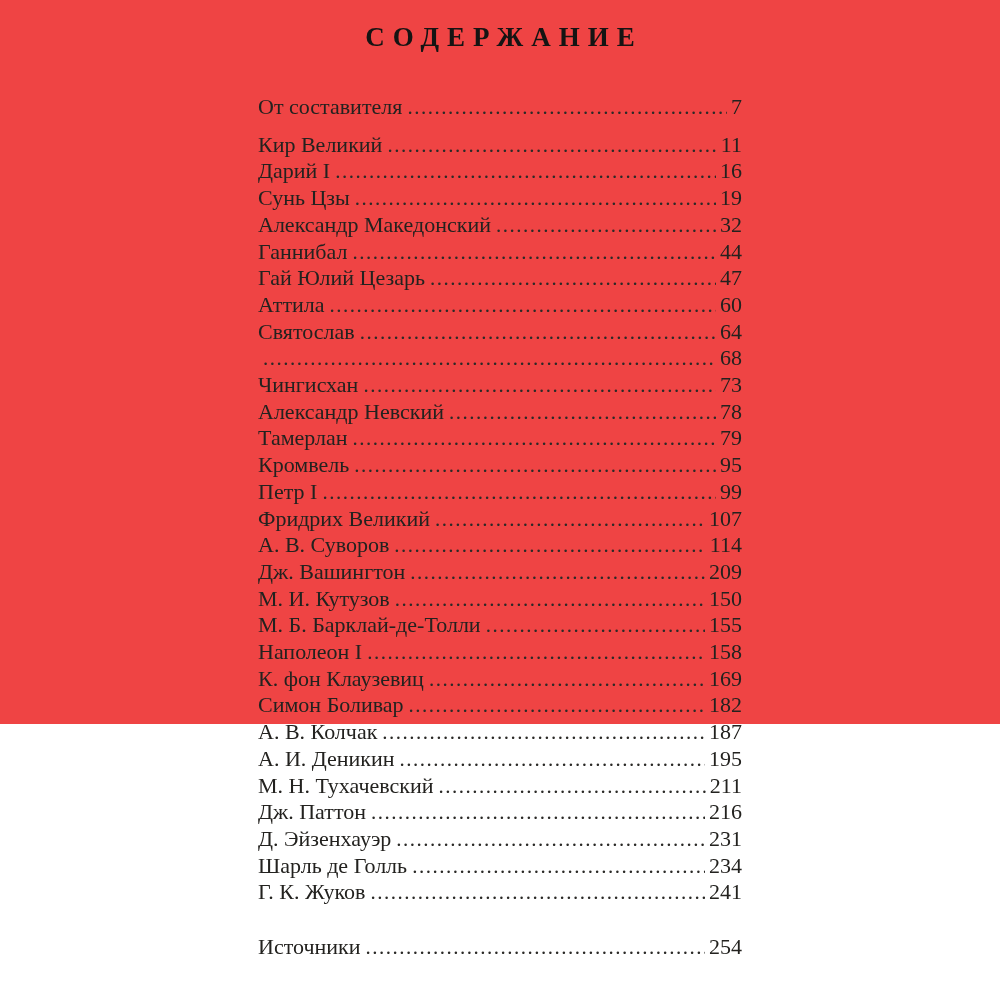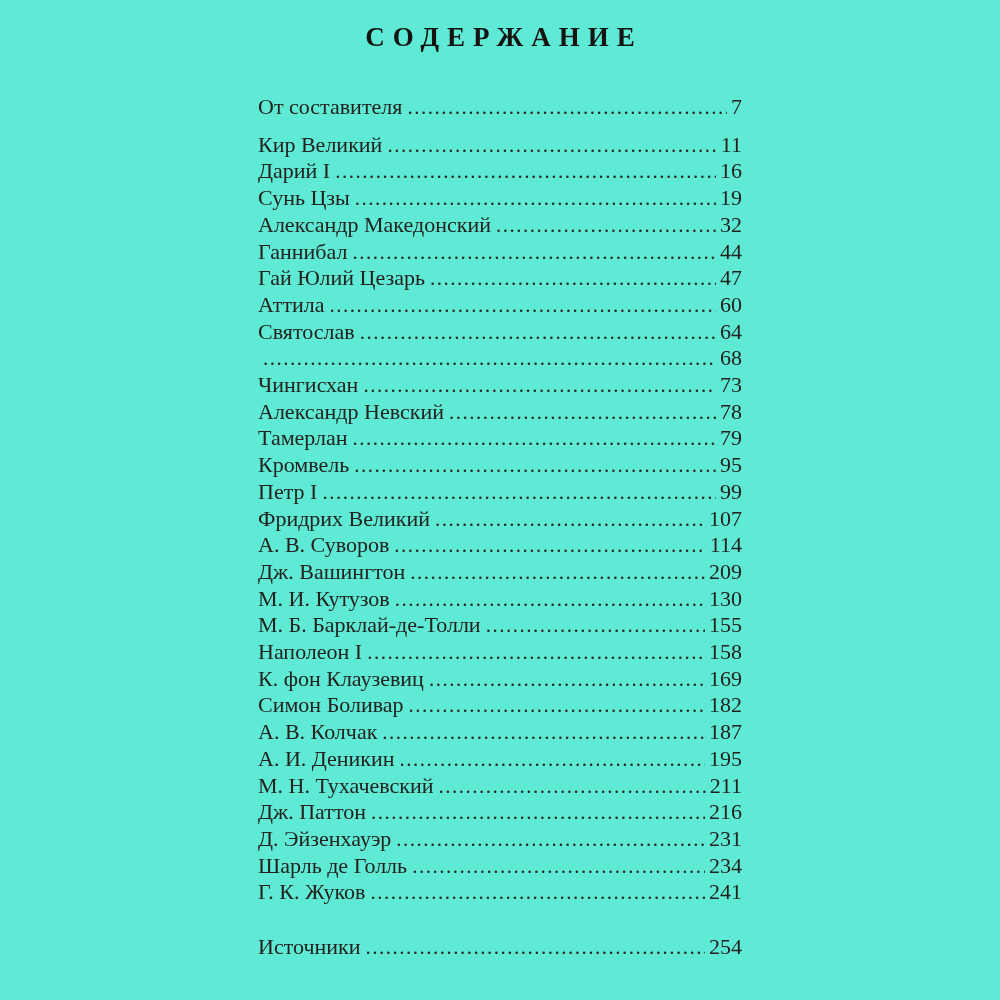--- a/index.html
+++ b/index.html
@@ -10,23 +10,23 @@
   body {
     width: 1000px;
     height: 1000px;
     overflow: hidden;
     font-family: "Liberation Serif", "DejaVu Serif", serif;
     color: #242424;
   }
   .page {
     box-sizing: border-box;
     width: 1000px;
-    height: 1000px;
+    height: 724px;
     padding: 22px 258px 0 258px;
-    background: #5eead4;
+    background: #ef4444;
   }
   .toc-title {
     text-align: center;
     font-size: 27px;
     font-weight: bold;
     letter-spacing: 8px;
     text-indent: 8px;
     color: #151413;
     margin: 0 0 41px 0;
     white-space: nowrap;
@@ -179,21 +179,21 @@
 
   <div class="toc-row">
     <span class="toc-label">Дж. Вашингтон</span>
     <span class="toc-leader"></span>
     <span class="toc-page">209</span>
   </div>
 
   <div class="toc-row">
     <span class="toc-label">М. И. Кутузов</span>
     <span class="toc-leader"></span>
-    <span class="toc-page">130</span>
+    <span class="toc-page">150</span>
   </div>
 
   <div class="toc-row">
     <span class="toc-label">М. Б. Барклай-де-Толли</span>
     <span class="toc-leader"></span>
     <span class="toc-page">155</span>
   </div>
 
   <div class="toc-row">
     <span class="toc-label">Наполеон I</span>

